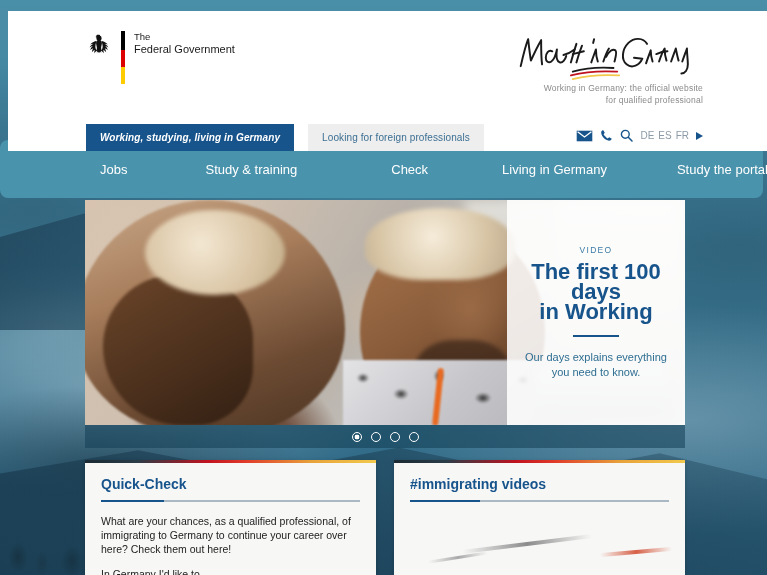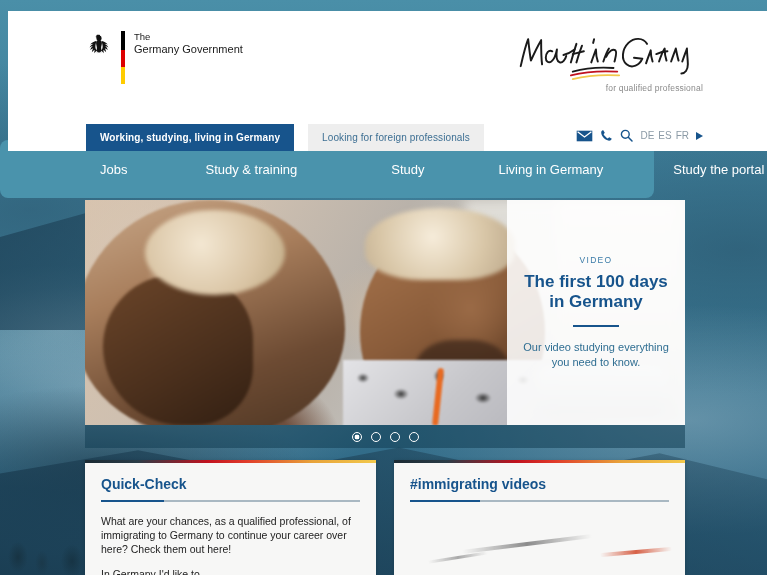--- a/index.html
+++ b/index.html
@@ -72,38 +72,38 @@
     font-size: 8.5px; line-height: 11.5px; color: #8a8a8a;
     letter-spacing: .2px; margin-top: 2px; text-align: right;
   }
 
   
   .tabs { position: absolute; left: 78px; top: 113px; display: flex; gap: 14px; }
   .tab {
     height: 27px; padding: 0 14px; display: flex; align-items: center;
     font-size: 10px; font-weight: bold; letter-spacing: .1px; cursor: pointer;
   }
-  .tab.active { background: #17548c; color: #ffffff; }
+  .tab.active { background: #17548c; color: #ffffff; font-style: italic; }
   .tab.inactive { background: #eeeeee; color: #3d6f93; font-weight: normal; }
 
   
   .utils {
     position: absolute; right: 72px; top: 118px;
     display: flex; align-items: center; gap: 7px;
     color: #17548c; font-size: 10px;
   }
   .utils svg { display: block; }
   .util-icon { cursor: pointer; }
   .lang { display: flex; align-items: center; gap: 4px; color: #8b9aa6; font-size: 10px; }
   .lang span { cursor: pointer; }
   .tri { width: 0; height: 0; border-left: 7px solid #17548c; border-top: 4.5px solid transparent; border-bottom: 4.5px solid transparent; cursor: pointer; }
 
   
   .navband {
-    position: absolute; left: 0; top: 140px; width: 654px; height: 58px;
+    position: absolute; left: 0; top: 140px; width: 763px; height: 58px;
     background: #4a93ac; z-index: 4; border-radius: 8px;
   }
   .navlist {
     display: flex; align-items: center; height: 100%;
     padding-left: 100px; gap: 0;
   }
   .navlist a {
     color: #ffffff; font-size: 13px; text-decoration: none; cursor: pointer;
     white-space: nowrap;
   }
@@ -203,21 +203,21 @@
   .hero-panel {
     position: absolute; right: 0; top: 0; width: 178px; height: 225px;
     background: rgba(255,255,255,.88);
     display: flex; flex-direction: column; align-items: center; justify-content: center;
     padding: 0 14px; text-align: center;
   }
   .hero-eyebrow {
     font-size: 8.5px; letter-spacing: 1.3px; color: #3b7ba8; margin-bottom: 7px;
   }
   .hero-title {
-    font-size: 17px; line-height: 20px; font-weight: bold; color: #17548c;
+    font-size: 22px; line-height: 20px; font-weight: bold; color: #17548c;
   }
   .hero-rule { width: 46px; height: 2px; background: #17548c; margin: 13px 0 13px; }
   .hero-desc { font-size: 11px; line-height: 15px; color: #2f6e92; }
 
   .hero-bar {
     position: absolute; left: 0; bottom: 0; width: 600px; height: 23px;
     background: rgba(18,62,84,.55);
     display: flex; align-items: center; justify-content: center; gap: 9px;
   }
   .dot {
@@ -286,21 +286,21 @@
           <ellipse cx="16" cy="9" rx="3.1" ry="3.4"></ellipse>
           <path d="M16 4.6c.8 0 1.3.5 1.3 1.1 0 .4-.3.7-.6.9l2.2-.3-2 .9c.5 0 .9.2 1.2.5l-1.9.2 1.4.7-1.7.1.1.5h-1.9l.1-.5-1.7-.1 1.4-.7-1.9-.2c.3-.3.7-.5 1.2-.5l-2-.9 2.2.3c-.3-.2-.6-.5-.6-.9 0-.6.5-1.1 1.3-1.1z"></path>
           <path d="M16 11.2c2.4 0 3.6 1.6 3.6 3.6 0 2.2-1 4.2-1 6.2 0 1.6.6 2.9 1.3 3.9l-1.6-.6.5 2.2-1.5-1.4.1 2.2-1.4-1.7-1.4 1.7.1-2.2-1.5 1.4.5-2.2-1.6.6c.7-1 1.3-2.3 1.3-3.9 0-2-1-4-1-6.2 0-2 1.2-3.6 3.6-3.6z"></path>
           <path d="M12.4 12.2c-2.6.5-5.3 2.1-7.2 4.3 1.5-.6 2.7-.8 3.9-.8-1.9 1-3.6 2.6-4.7 4.5 1.4-.9 2.7-1.4 3.9-1.6-1.5 1.3-2.6 3-3.2 4.8 1.3-1.1 2.6-1.8 3.8-2.2-1 1.5-1.6 3.2-1.7 4.9 1.2-1.4 2.4-2.3 3.6-2.9-.5 1.4-.7 2.9-.5 4.3.9-1.5 1.9-2.6 3-3.3-1.1-1.2-1.8-2.9-1.8-5 0-2.4 1-4.6 1-6.6 0-.2 0-.3-.1-.4z"></path>
           <path d="M19.6 12.2c2.6.5 5.3 2.1 7.2 4.3-1.5-.6-2.7-.8-3.9-.8 1.9 1 3.6 2.6 4.7 4.5-1.4-.9-2.7-1.4-3.9-1.6 1.5 1.3 2.6 3 3.2 4.8-1.3-1.1-2.6-1.8-3.8-2.2 1 1.5 1.6 3.2 1.7 4.9-1.2-1.4-2.4-2.3-3.6-2.9.5 1.4.7 2.9.5 4.3-.9-1.5-1.9-2.6-3-3.3 1.1-1.2 1.8-2.9 1.8-5 0-2.4-1-4.6-1-6.6 0-.2 0-.3.1-.4z"></path>
         </g>
       </svg>
       <div class="flag-bar"></div>
       <div class="fed-text">
         <div class="l1">The</div>
-        <div class="l2">Germany Government</div>
+        <div class="l2">Federal Government</div>
       </div>
     </div>
 
     <div class="brand">
       <div class="sig-wrap">
         <svg viewBox="0 0 200 56" width="190" height="52">
           <g fill="none" stroke="#1a1a1a" stroke-width="2.1" stroke-linecap="round" stroke-linejoin="round">
             <path d="M6 40 C9 27 12 16 14 11 C15 20 16 29 17 34 C21 25 25 17 28 12 C28 22 28 31 29 38"></path>
             <path d="M40 24 C36 22 33 26 33 31 C33 35 36 37 39 35 C42 33 44 27 45 22 C44 29 45 35 48 36 C51 37 54 33 55 29"></path>
             <path d="M52 28 C56 27 60 25 64 22"></path>
@@ -319,20 +319,21 @@
             <path d="M180 35 C182 29 184 24 185 21 C185 27 186 33 186 38 C186 44 183 48 179 48"></path>
           </g>
           <g fill="none" stroke-width="1.9" stroke-linecap="round">
             <path d="M62 46 C76 42 92 41 106 42" stroke="#1a1a1a"></path>
             <path d="M60 50 C76 46 94 45 110 46" stroke="#c1121f"></path>
             <path d="M62 54 C78 50 96 49 112 50" stroke="#f2c94c"></path>
           </g>
         </svg>
       </div>
       <div class="brand-tagline">
+        <div>Working in Germany: the official website</div>
         <div>for qualified professional</div>
       </div>
     </div>
 
     <nav class="tabs">
       <div class="tab active">Working, studying, living in Germany</div>
       <div class="tab inactive">Looking for foreign professionals</div>
     </nav>
 
     <div class="utils">
@@ -353,21 +354,21 @@
         <span>FR</span>
       </div>
       <div class="tri"></div>
     </div>
   </header>
 
   <nav class="navband">
     <div class="navlist">
       <a class="nav-i0">Jobs</a>
       <a class="nav-i1">Study &amp; training</a>
-      <a class="nav-i2">Study</a>
+      <a class="nav-i2">Check</a>
       <a class="nav-i3">Living in Germany</a>
       <a>Study the portal</a>
     </div>
   </nav>
 
   <section class="hero">
     <div class="hero-photo">
       <div class="hp-sky"></div>
       <div class="hp-bld"></div>
       <div class="hp-man"></div>
@@ -378,24 +379,24 @@
       <div class="hp-woman"></div>
       <div class="hp-woman-hair"></div>
       <div class="hp-woman-bun"></div>
       <div class="hp-car"></div>
     </div>
 
     <div class="hero-panel">
       <div class="hero-eyebrow">VIDEO</div>
       <div class="hero-title">
         <div>The first 100 days</div>
-        <div>in Germany</div>
+        <div>in Working</div>
       </div>
       <div class="hero-rule"></div>
-      <div class="hero-desc">Our video studying everything you need to know.</div>
+      <div class="hero-desc">Our days explains everything you need to know.</div>
     </div>
 
     <div class="hero-bar">
       <div class="dot active"></div>
       <div class="dot"></div>
       <div class="dot"></div>
       <div class="dot"></div>
     </div>
   </section>
 

